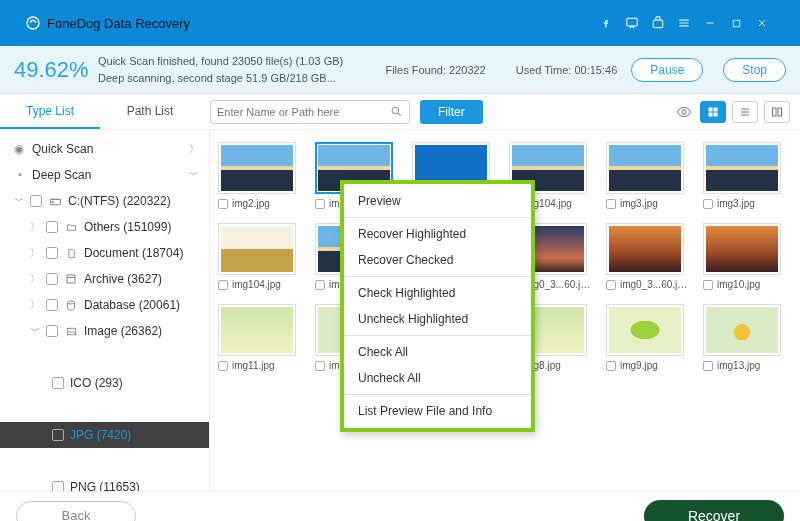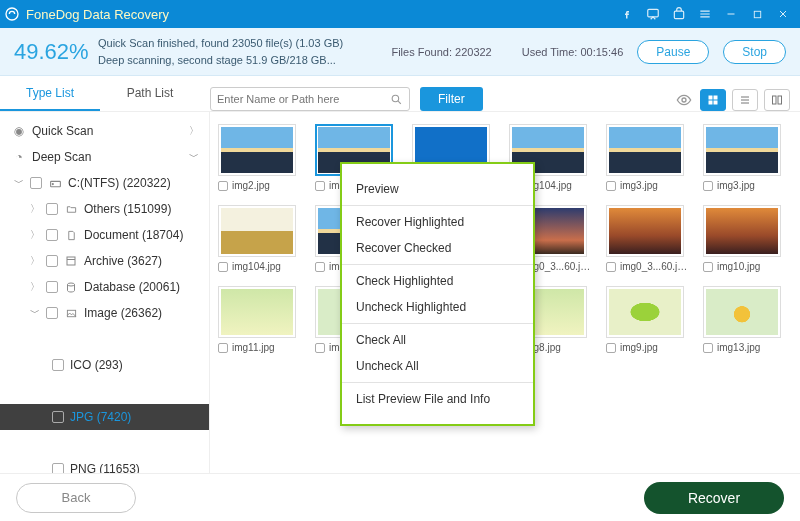--- a/index.html
+++ b/index.html
@@ -1,30 +1,30 @@
 <!DOCTYPE html>
 <html><head>
 <meta charset="utf-8">
 <style>
 * { margin: 0; padding: 0; box-sizing: border-box; font-family: -apple-system, "Segoe UI", Arial, sans-serif; }
 body { width: 800px; height: 521px; overflow: hidden; background: #fff; font-size: 12px; color: #333; }
 
-.titlebar { height: 28px; background: #0b89d6; display: flex; align-items: center; padding: 0 4px; color: #fef9c3; }
+.titlebar { height: 46px; background: #0b89d6; display: flex; align-items: center; padding: 0 25px; color: #0f172a; }
 .titlebar .logo { display: flex; align-items: center; gap: 6px; font-size: 13px; }
 .titlebar .spacer { flex: 1; }
 .titlebar .tb-btn { width: 26px; height: 28px; display: flex; align-items: center; justify-content: center; cursor: pointer; opacity: .85; }
 
 .statusbar { height: 48px; background: #e9f5fd; display: flex; align-items: center; padding: 0 14px; gap: 14px; border-bottom: 1px solid #d5e9f6; }
 .pct { color: #2aa4e0; font-size: 22px; font-weight: 400; width: 70px; }
 .status-text { flex: 0 0 auto; line-height: 1.5; color: #3a5a70; font-size: 11px; }
 .status-mid { flex: 1; display: flex; gap: 30px; color: #556; font-size: 11px; justify-content: flex-end; }
 .pill-btn { border: 1px solid #2aa4e0; color: #2aa4e0; background: #fff; border-radius: 14px; height: 24px; padding: 0 18px; font-size: 12px; cursor: pointer; }
-.pill-btn + .pill-btn { }
-
-.toolbar { height: 36px; display: flex; align-items: flex-end; padding: 0 10px 0 0; border-bottom: 1px solid #eee; gap: 10px; }
+.pill-btn + .pill-btn { margin-left: 6px; }
+
+.toolbar { height: 36px; display: flex; align-items: center; padding: 0 10px 0 0; border-bottom: 1px solid #eee; gap: 10px; }
 .tabs { display: flex; height: 100%; }
 .tab { width: 100px; display: flex; align-items: center; justify-content: center; font-size: 12px; color: #555; cursor: pointer; border-bottom: 2px solid transparent; }
 .tab.active { color: #1a96dd; border-bottom-color: #1a96dd; }
 .search { flex: 0 0 200px; height: 24px; border: 1px solid #ccc; border-radius: 3px; display: flex; align-items: center; padding: 0 6px; color: #999; }
 .search input { border: 0; outline: 0; flex: 1; font-size: 11px; background: transparent; }
 .filter-btn { background: #1a96dd; color: #fff; border: 0; border-radius: 3px; height: 24px; padding: 0 18px; font-size: 12px; cursor: pointer; }
 .toolbar .spacer { flex: 1; }
 .view-controls { display: flex; align-items: center; gap: 6px; }
 .view-btn { width: 26px; height: 22px; border: 1px solid #ccc; border-radius: 3px; display: flex; align-items: center; justify-content: center; cursor: pointer; color: #777; }
 .view-btn.active { background: #1a96dd; color: #fff; border-color: #1a96dd; }
@@ -57,21 +57,21 @@
 .blue { background: #1170c8; }
 .sunset1 { background: linear-gradient(#2b4aa0, #d96b3a 60%, #3a1f1f); }
 .dusk { background: linear-gradient(#2e3c6e, #c96e4b 70%, #3a2a20); }
 .field { background: linear-gradient(#f4f1df 50%, #c6a34a 50%); }
 .pastel { background: linear-gradient(#cfe7a8, #f0f3c0); }
 .flower-y { background: radial-gradient(circle at 50% 55%, #f2c23a 0 18%, transparent 19%), #d9ecc7; }
 .flower-p { background: radial-gradient(circle at 50% 55%, #d94fa0 0 18%, transparent 19%), linear-gradient(#cfead0,#a9d8b0); }
 .sunset2 { background: linear-gradient(#e08a3a, #9a4a2a 60%, #3a1f1f); }
 .leaf { background: radial-gradient(ellipse at 50% 50%, #9bd23a 0 28%, transparent 29%), #e8f0c8; }
 
-.context-menu { position: absolute; top: 50px; left: 130px; width: 195px; background: #fff; border: 2px solid #84cc16; box-shadow: 2px 3px 8px rgba(0,0,0,.2); z-index: 50; padding: 12px 0; }
+.context-menu { position: absolute; top: 50px; left: 130px; width: 195px; background: #fff; border: 4px solid #84cc16; box-shadow: 2px 3px 8px rgba(0,0,0,.2); z-index: 50; padding: 4px 0; }
 .context-menu .mi { height: 26px; display: flex; align-items: center; padding: 0 14px; font-size: 12px; color: #333; cursor: pointer; }
 .context-menu .sep { height: 1px; background: #e2e2e2; margin: 3px 0; }
 
 .footer { height: 48px; display: flex; align-items: center; padding: 0 16px; border-top: 1px solid #eee; }
 .footer .spacer { flex: 1; }
 .btn-back { border: 1px solid #c8c8c8; color: #888; background: #fff; border-radius: 18px; height: 30px; width: 120px; font-size: 13px; cursor: pointer; }
 .btn-recover { background: #14532d; color: #fff; border: 0; border-radius: 18px; height: 32px; width: 140px; font-size: 14px; cursor: pointer; }
 
 svg { display: block; }
 </style>

